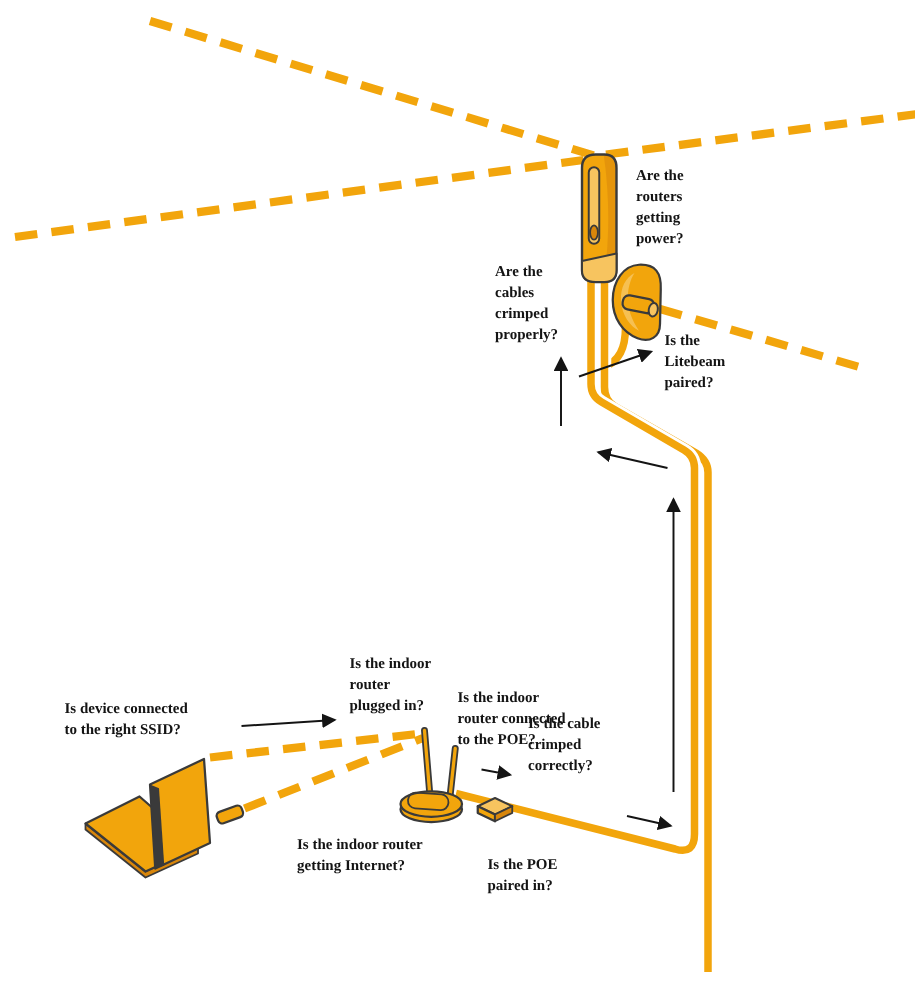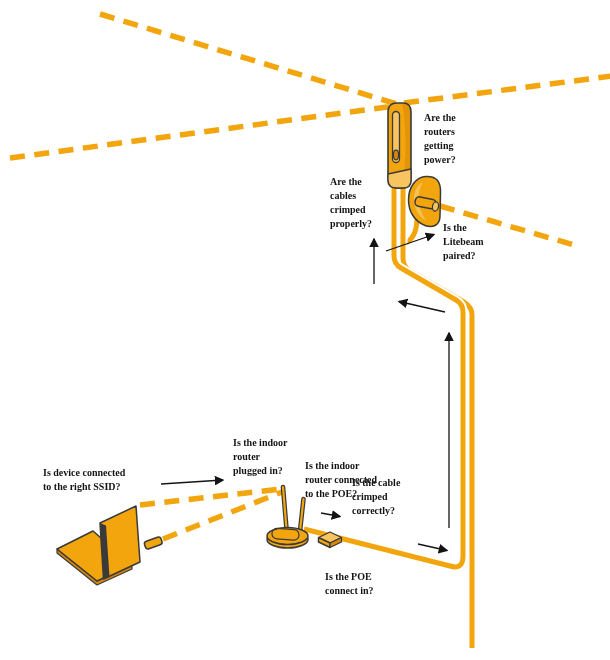--- a/index.html
+++ b/index.html
@@ -122,15 +122,17 @@
 paired?</div>
   <div class="lbl" style="left:233px;top:436px;">Is the indoor
 router
 plugged in?</div>
   <div class="lbl" style="left:305px;top:459px;">Is the indoor
 router connected
 to the POE?</div>
   <div class="lbl" style="left:352px;top:476px;">Is the cable
 crimped
 correctly?</div>
+  <div class="lbl" style="left:198px;top:557px;">Is the indoor router
+getting Internet?</div>
   <div class="lbl" style="left:325px;top:570px;">Is the POE
-connect in?</div>
+paired in?</div>
 </div>
 
 </body></html>

